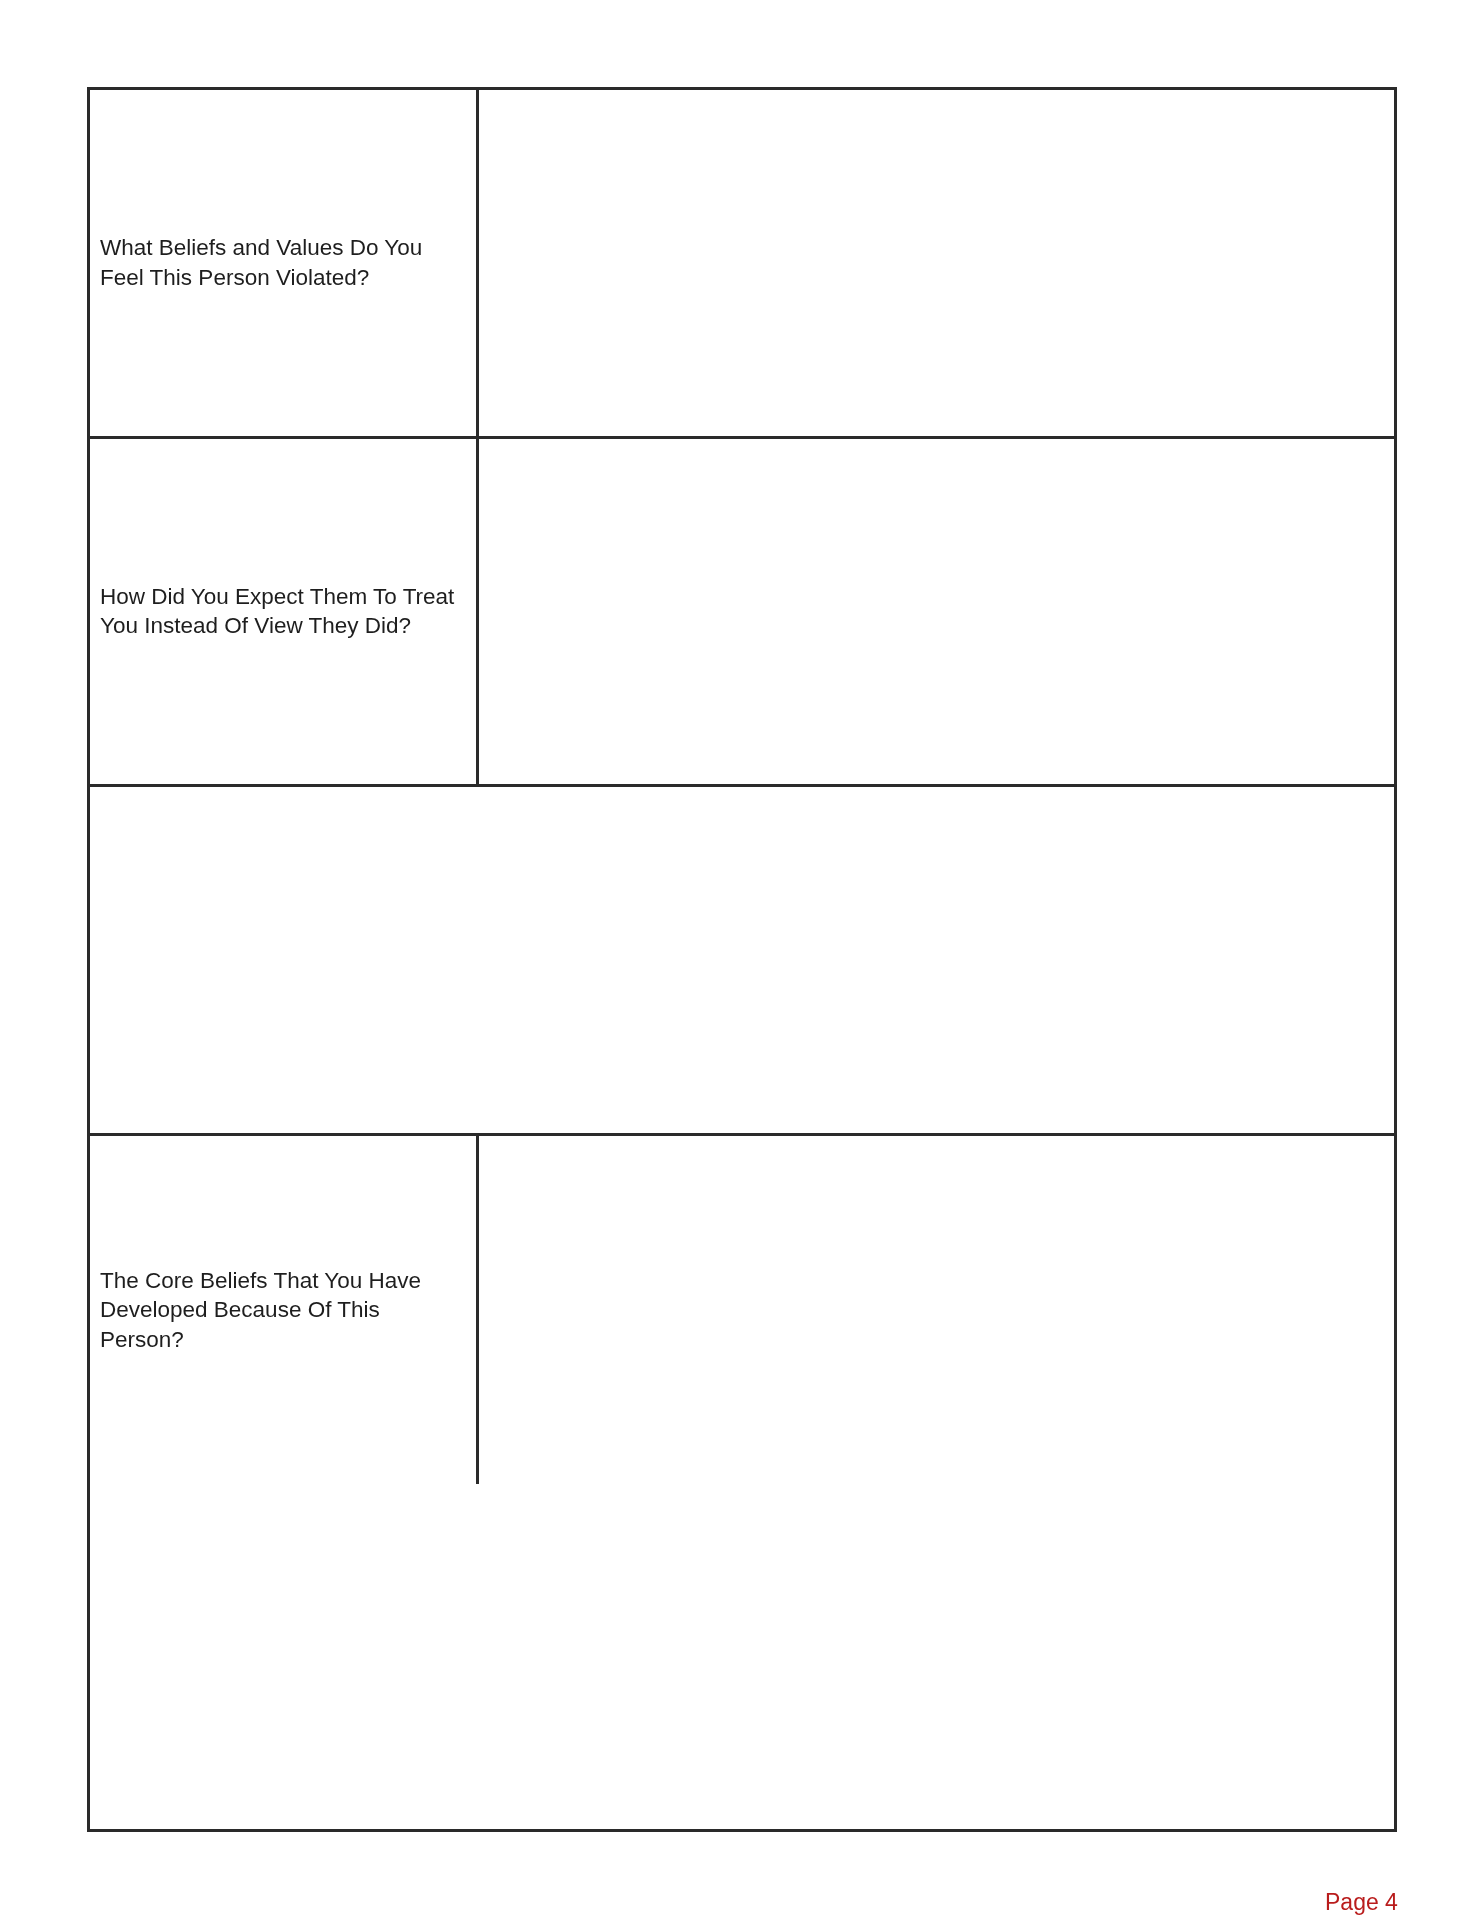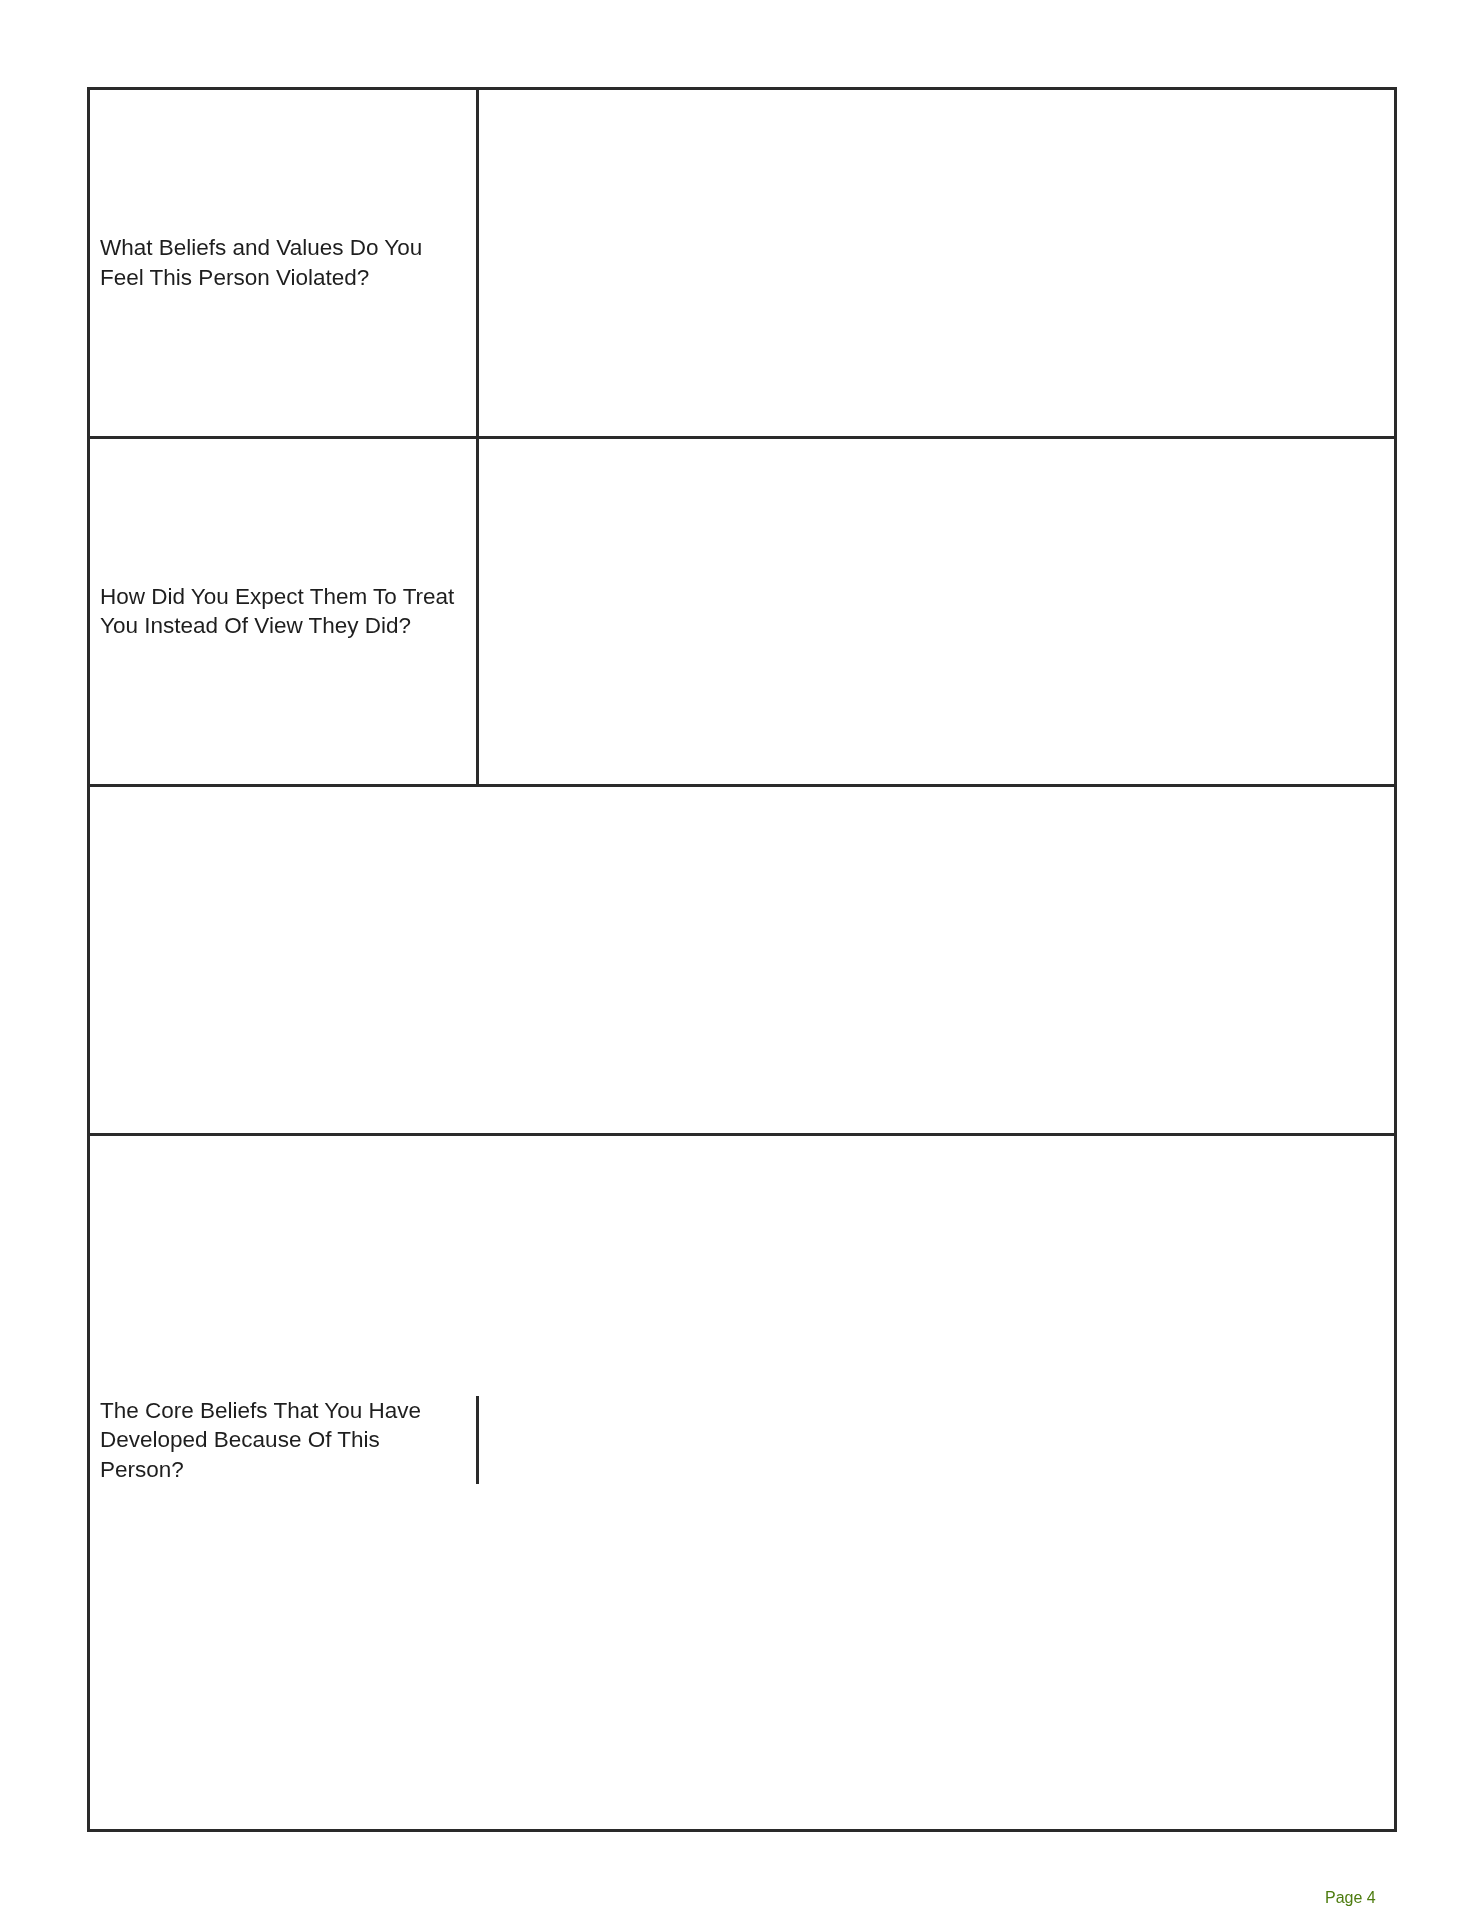--- a/index.html
+++ b/index.html
@@ -1,26 +1,26 @@
 <!DOCTYPE html>
 <html><head>
 <meta charset="utf-8">
 <style>
   html, body { margin: 0; padding: 0; background: #ffffff; }
   body { width: 1484px; height: 1920px; position: relative; overflow: hidden;
          font-family: "Liberation Sans", sans-serif; color: #1e1e1e; }
   .worksheet { position: absolute; left: 87px; top: 87px; width: 1310px; height: 1745px;
                border: 3px solid #2a2a2a; box-sizing: border-box; border-collapse: collapse; }
   .row { display: flex; height: 348.6px; box-sizing: border-box; border-bottom: 3px solid #2a2a2a; gap: 28px; }
-  .row:last-child { border-bottom: none; align-items: flex-end; }
+  .row:last-child { border-bottom: none; }
   .prompt { width: 389px; box-sizing: border-box; border-right: 3px solid #2a2a2a;
             display: flex; align-items: center; padding: 0 20px 0 10px; }
   .prompt span { font-size: 22.5px; line-height: 29.5px; display: block; }
   .answer { flex: 1; }
-  .page-num { position: absolute; left: 1325px; top: 1889px; font-size: 16px; color: #4d7c0f; }
+  .page-num { position: absolute; left: 1325px; top: 1889px; font-size: 23px; color: #b91c1c; }
 </style>
 </head>
 <body>
 
 <div class="worksheet">
   <div class="row">
     <div class="prompt">
       <span>What Beliefs and Values Do You Feel This Person Violated?</span>
     </div>
     <div class="answer"></div>

